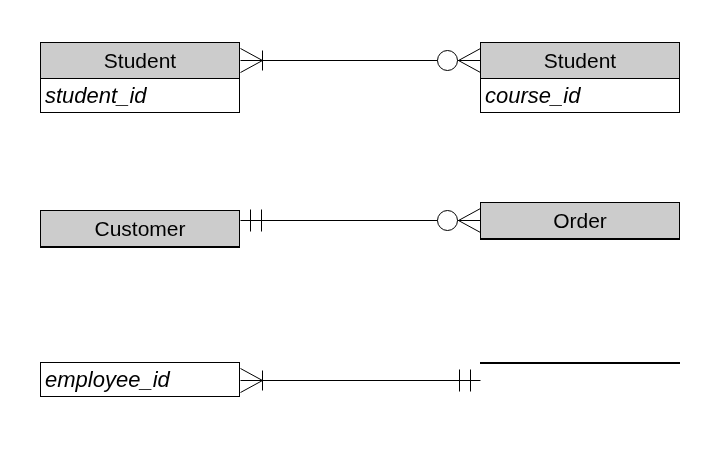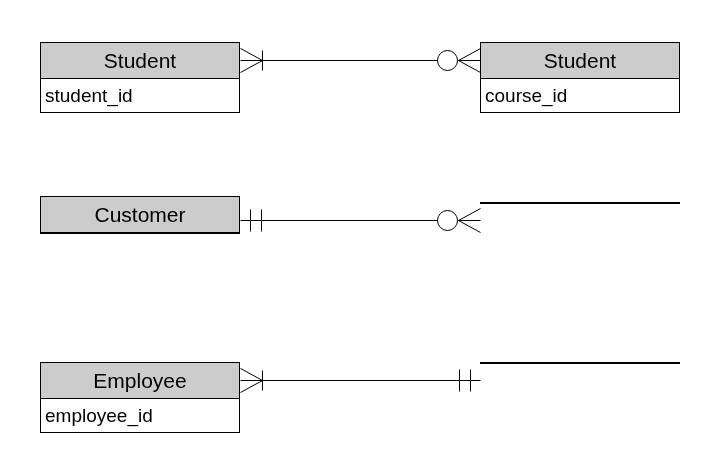--- a/index.html
+++ b/index.html
@@ -33,23 +33,24 @@
     align-items: center;
     justify-content: center;
     font-size: 21px;
     white-space: nowrap;
   }
   .entity-attr {
     height: 33px;
     display: flex;
     align-items: center;
     padding-left: 4px;
-    font-size: 19px;
+    font-size: 22px;
     white-space: nowrap;
     background: var(--body-fill, #ffffff);
+    font-style: italic;
   }
 </style>
 </head>
 <body>
 
 <div class="canvas">
 
   <svg id="connectors" width="720" height="472" viewBox="0 0 720 472" xmlns="http://www.w3.org/2000/svg">
       <g transform="translate(0.5,0.5)">
         <line x1="240" y1="60" x2="480" y2="60" stroke="#000000" stroke-width="1"></line>
@@ -81,28 +82,28 @@
   <div class="entity" style="left:40px; top:42px">
     <div class="entity-header">Student</div>
     <div class="entity-attr">student_id</div>
   </div>
 
   <div class="entity" style="left:480px; top:42px">
     <div class="entity-header">Student</div>
     <div class="entity-attr">course_id</div>
   </div>
 
-  <div class="entity" style="left:40px; top:196px">
+  <div class="entity" style="left:40px; top:210px">
     <div class="entity-header">Customer</div>
   </div>
 
   <div class="entity" style="left:480px; top:202px">
+    <div class="entity-header">Order</div>
   </div>
 
   <div class="entity" style="left:40px; top:362px">
-    <div class="entity-header">Employee</div>
     <div class="entity-attr">employee_id</div>
   </div>
 
   <div class="entity" style="left:480px; top:362px">
   </div>
 
 </div>
 
 </body></html>

